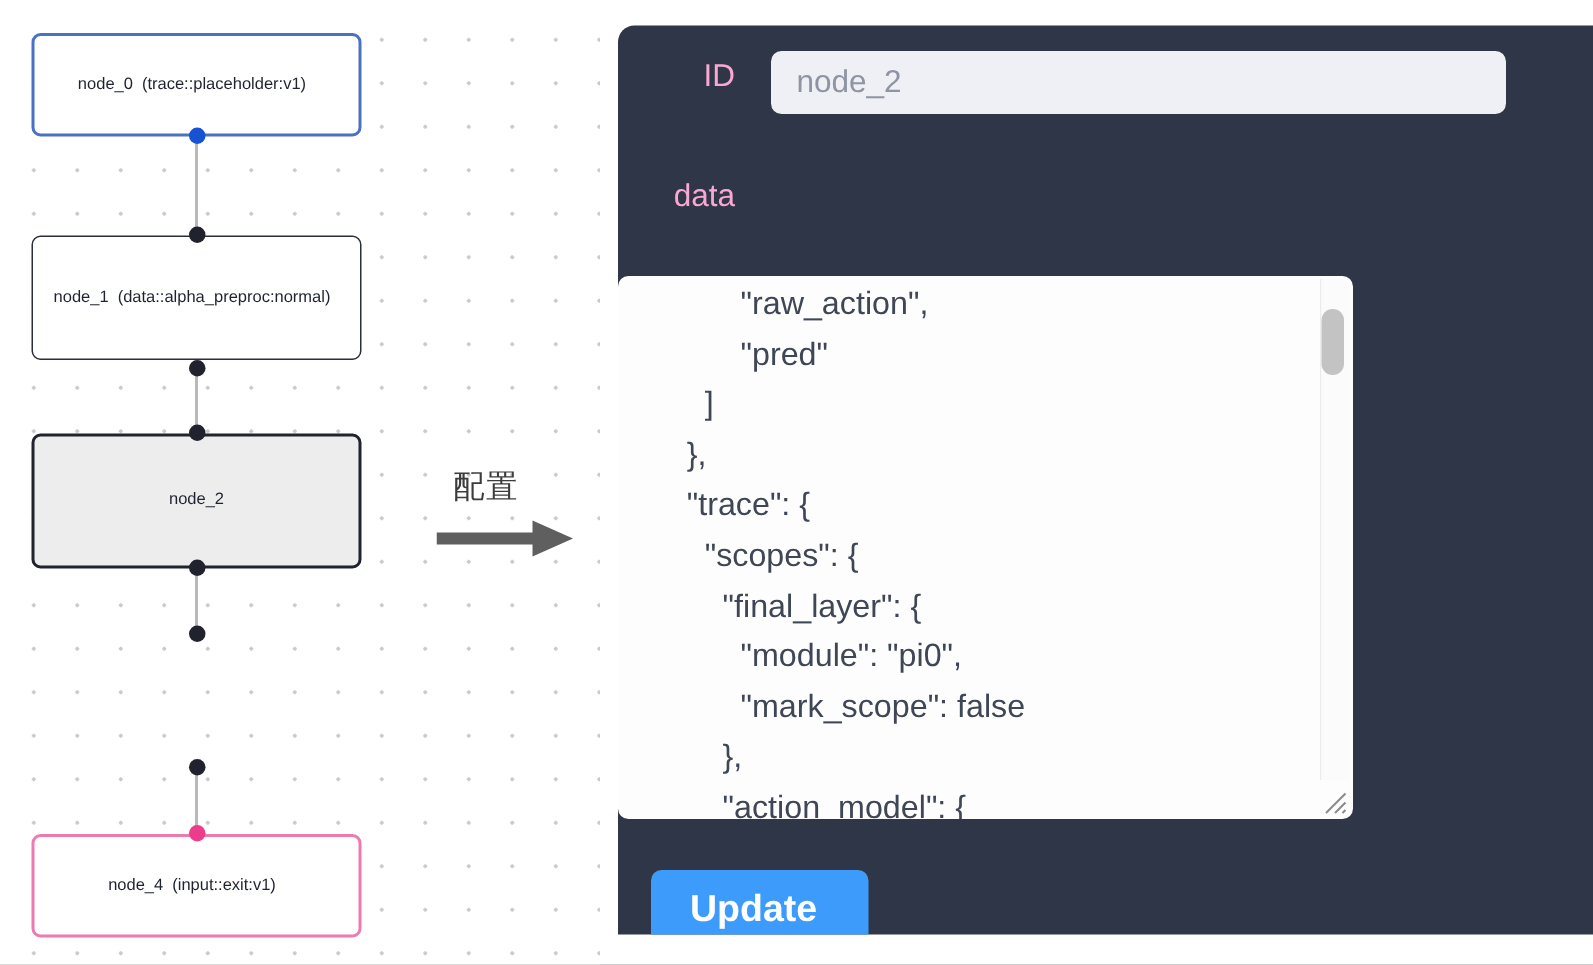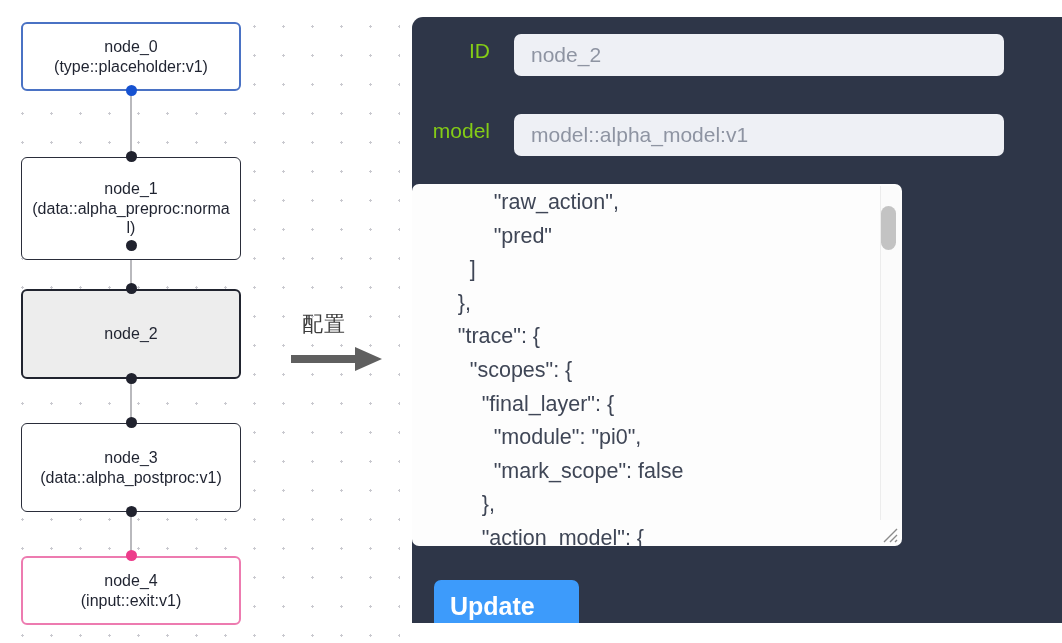--- a/index.html
+++ b/index.html
@@ -52,26 +52,26 @@
   .port-pink   { background: #ed3c8b; }
 
   .node {
     position: absolute;
     left: 21px;
     width: 220px;
     box-sizing: border-box;
     border-radius: 6px;
     background: #ffffff;
     display: flex;
-    flex-direction: column;
+    flex-direction: row;
     align-items: center;
     justify-content: center;
     text-align: center;
     color: #1f2330;
-    font-size: 16px;
+    font-size: 11px;
     line-height: 19.5px;
     z-index: 3;
   }
   .node-blue     { border: 2px solid #4a72c4; }
   .node-plain    { border: 1.6px solid #2a2d3a; }
   .node-selected { border: 2.6px solid #21242f; background: #ededed; }
   .node-pink     { border: 2px solid #ed7bb0; }
 
   .node-line { white-space: pre; }
   .node-sub  { white-space: normal; word-break: break-all; padding: 0 6px; }
@@ -115,21 +115,21 @@
     position: absolute;
     display: flex;
     align-items: flex-start;
   }
   .field-label {
     width: 102px;
     flex: 0 0 102px;
     text-align: right;
     padding-right: 24px;
     box-sizing: border-box;
-    color: #84cc16;
+    color: #f9a8d4;
     font-size: 21px;
     line-height: 34px;
     user-select: none;
   }
   .field-input {
     width: 490px;
     height: 42px;
     box-sizing: border-box;
     background: #eef0f5;
     border: none;
@@ -203,58 +203,54 @@
     width: 145px;
     height: 52px;
     background: #3d9bfb;
     color: #ffffff;
     border: none;
     border-radius: 7px 7px 0 0;
     font-family: "Liberation Sans", sans-serif;
     font-size: 25px;
     font-weight: bold;
     text-align: left;
-    padding-left: 16px;
+    padding-left: 26px;
     cursor: pointer;
     line-height: 40px;
   }
 </style>
 </head>
 <body>
 
 <div id="graph-canvas">
 
   <div class="edge-line" style="top:90px;height:70px;"></div>
   <div class="edge-line" style="top:244px;height:48px;"></div>
   <div class="edge-line" style="top:376px;height:45px;"></div>
   <div class="edge-line" style="top:512px;height:44px;"></div>
 
   <div class="node node-blue" style="top:22px;height:69px;">
     <div class="node-line">node_0</div>
-    <div class="node-sub">(type::placeholder:v1)</div>
+    <div class="node-sub">(trace::placeholder:v1)</div>
   </div>
   <div class="port port-blue" style="top:85px;"></div>
 
-  <div class="node node-plain" style="top:157px;height:103px;">
+  <div class="node node-plain" style="top:157px;height:83px;">
     <div class="node-line">node_1</div>
     <div class="node-sub">(data::alpha_preproc:normal)</div>
   </div>
   <div class="port port-dark" style="top:151px;"></div>
   <div class="port port-dark" style="top:240px;"></div>
 
   <div class="node node-selected" style="top:289px;height:90px;">
     <div class="node-line">node_2</div>
   </div>
   <div class="port port-dark" style="top:283px;"></div>
   <div class="port port-dark" style="top:373px;"></div>
 
-  <div class="node node-plain" style="top:423px;height:89px;">
-    <div class="node-line">node_3</div>
-    <div class="node-sub">(data::alpha_postproc:v1)</div>
-  </div>
   <div class="port port-dark" style="top:417px;"></div>
   <div class="port port-dark" style="top:506px;"></div>
 
   <div class="node node-pink" style="top:556px;height:69px;text-align:right;">
     <div class="node-line">node_4</div>
     <div class="node-sub">(input::exit:v1)</div>
   </div>
   <div class="port port-pink" style="top:550px;"></div>
 </div>
 
@@ -268,22 +264,21 @@
 </div>
 
 <div id="config-panel">
 
   <div class="form-row" id="row-id">
     <div class="field-label">ID</div>
     <input class="field-input" id="id-input" type="text" value="node_2" style="">
   </div>
 
   <div class="form-row" id="row-type">
-    <div class="field-label">model</div>
-    <input class="field-input" id="type-input" type="text" value="model::alpha_model:v1" style="">
+    <div class="field-label">data</div>
   </div>
 
   <div class="form-row" id="row-config">
     <div class="config-area-wrap">
       <textarea id="config-textarea" spellcheck="false" style="">            "raw_action",
             "pred"
         ]
       },
       "trace": {
         "scopes": {

